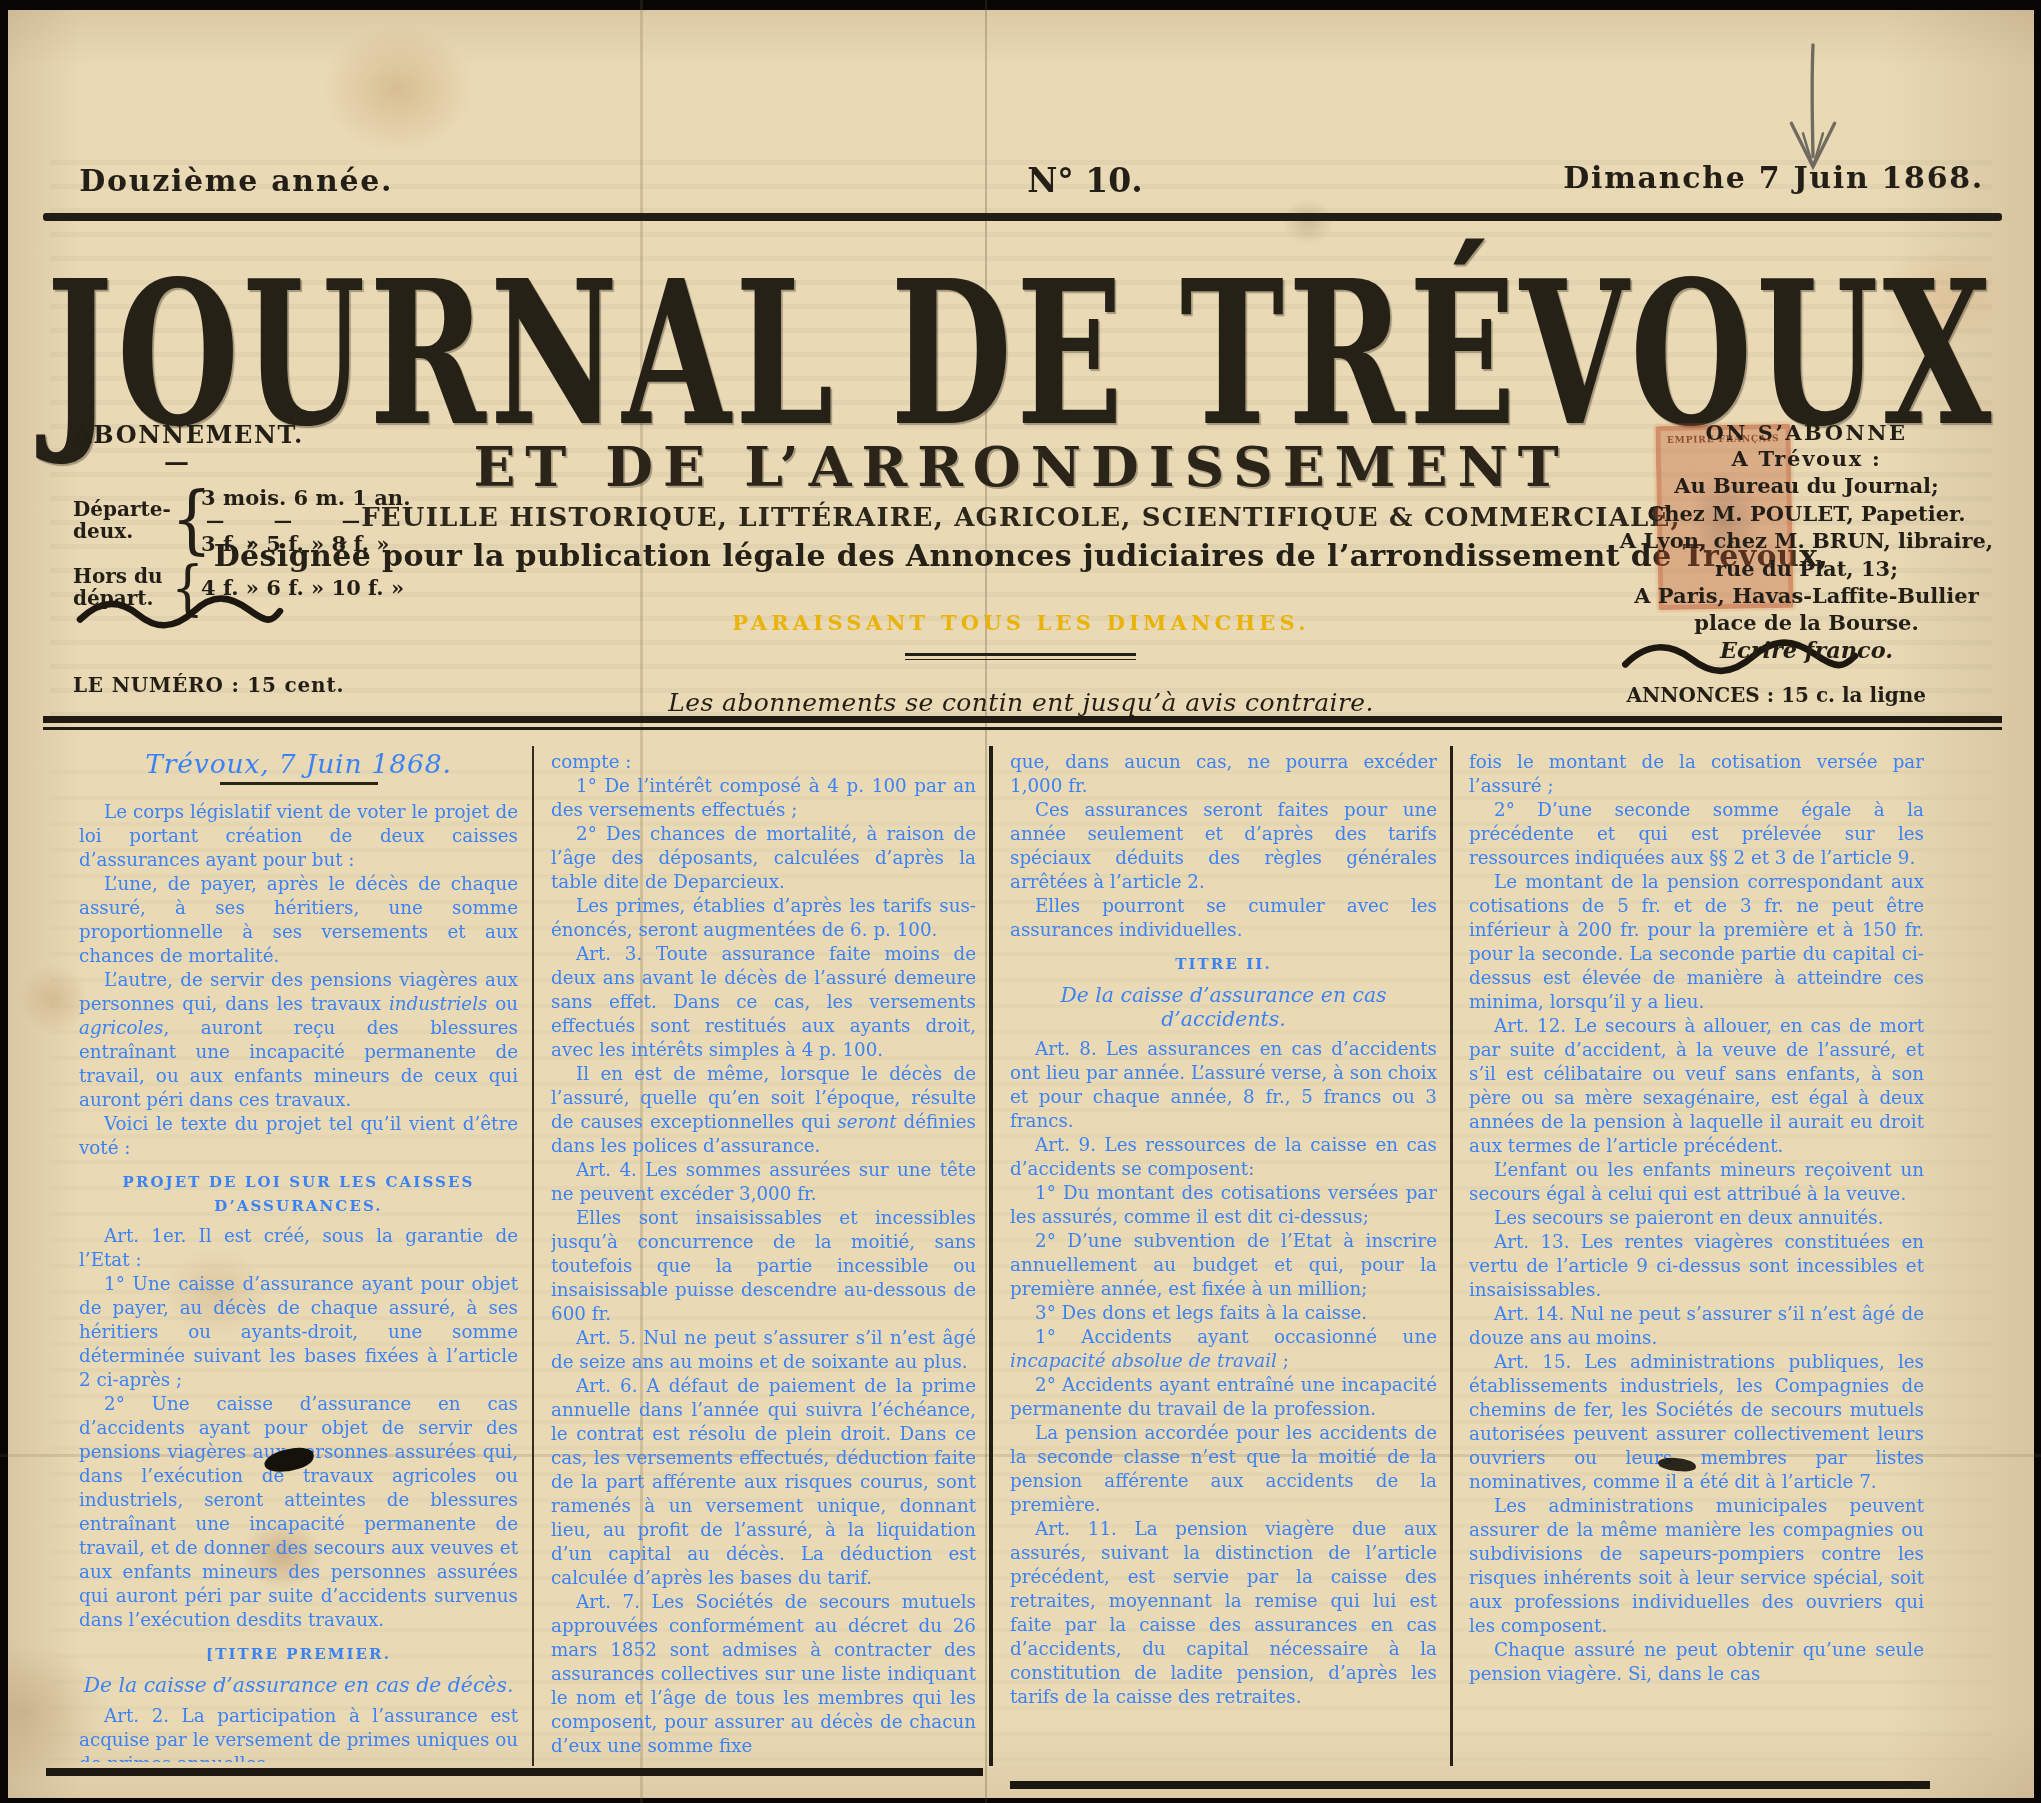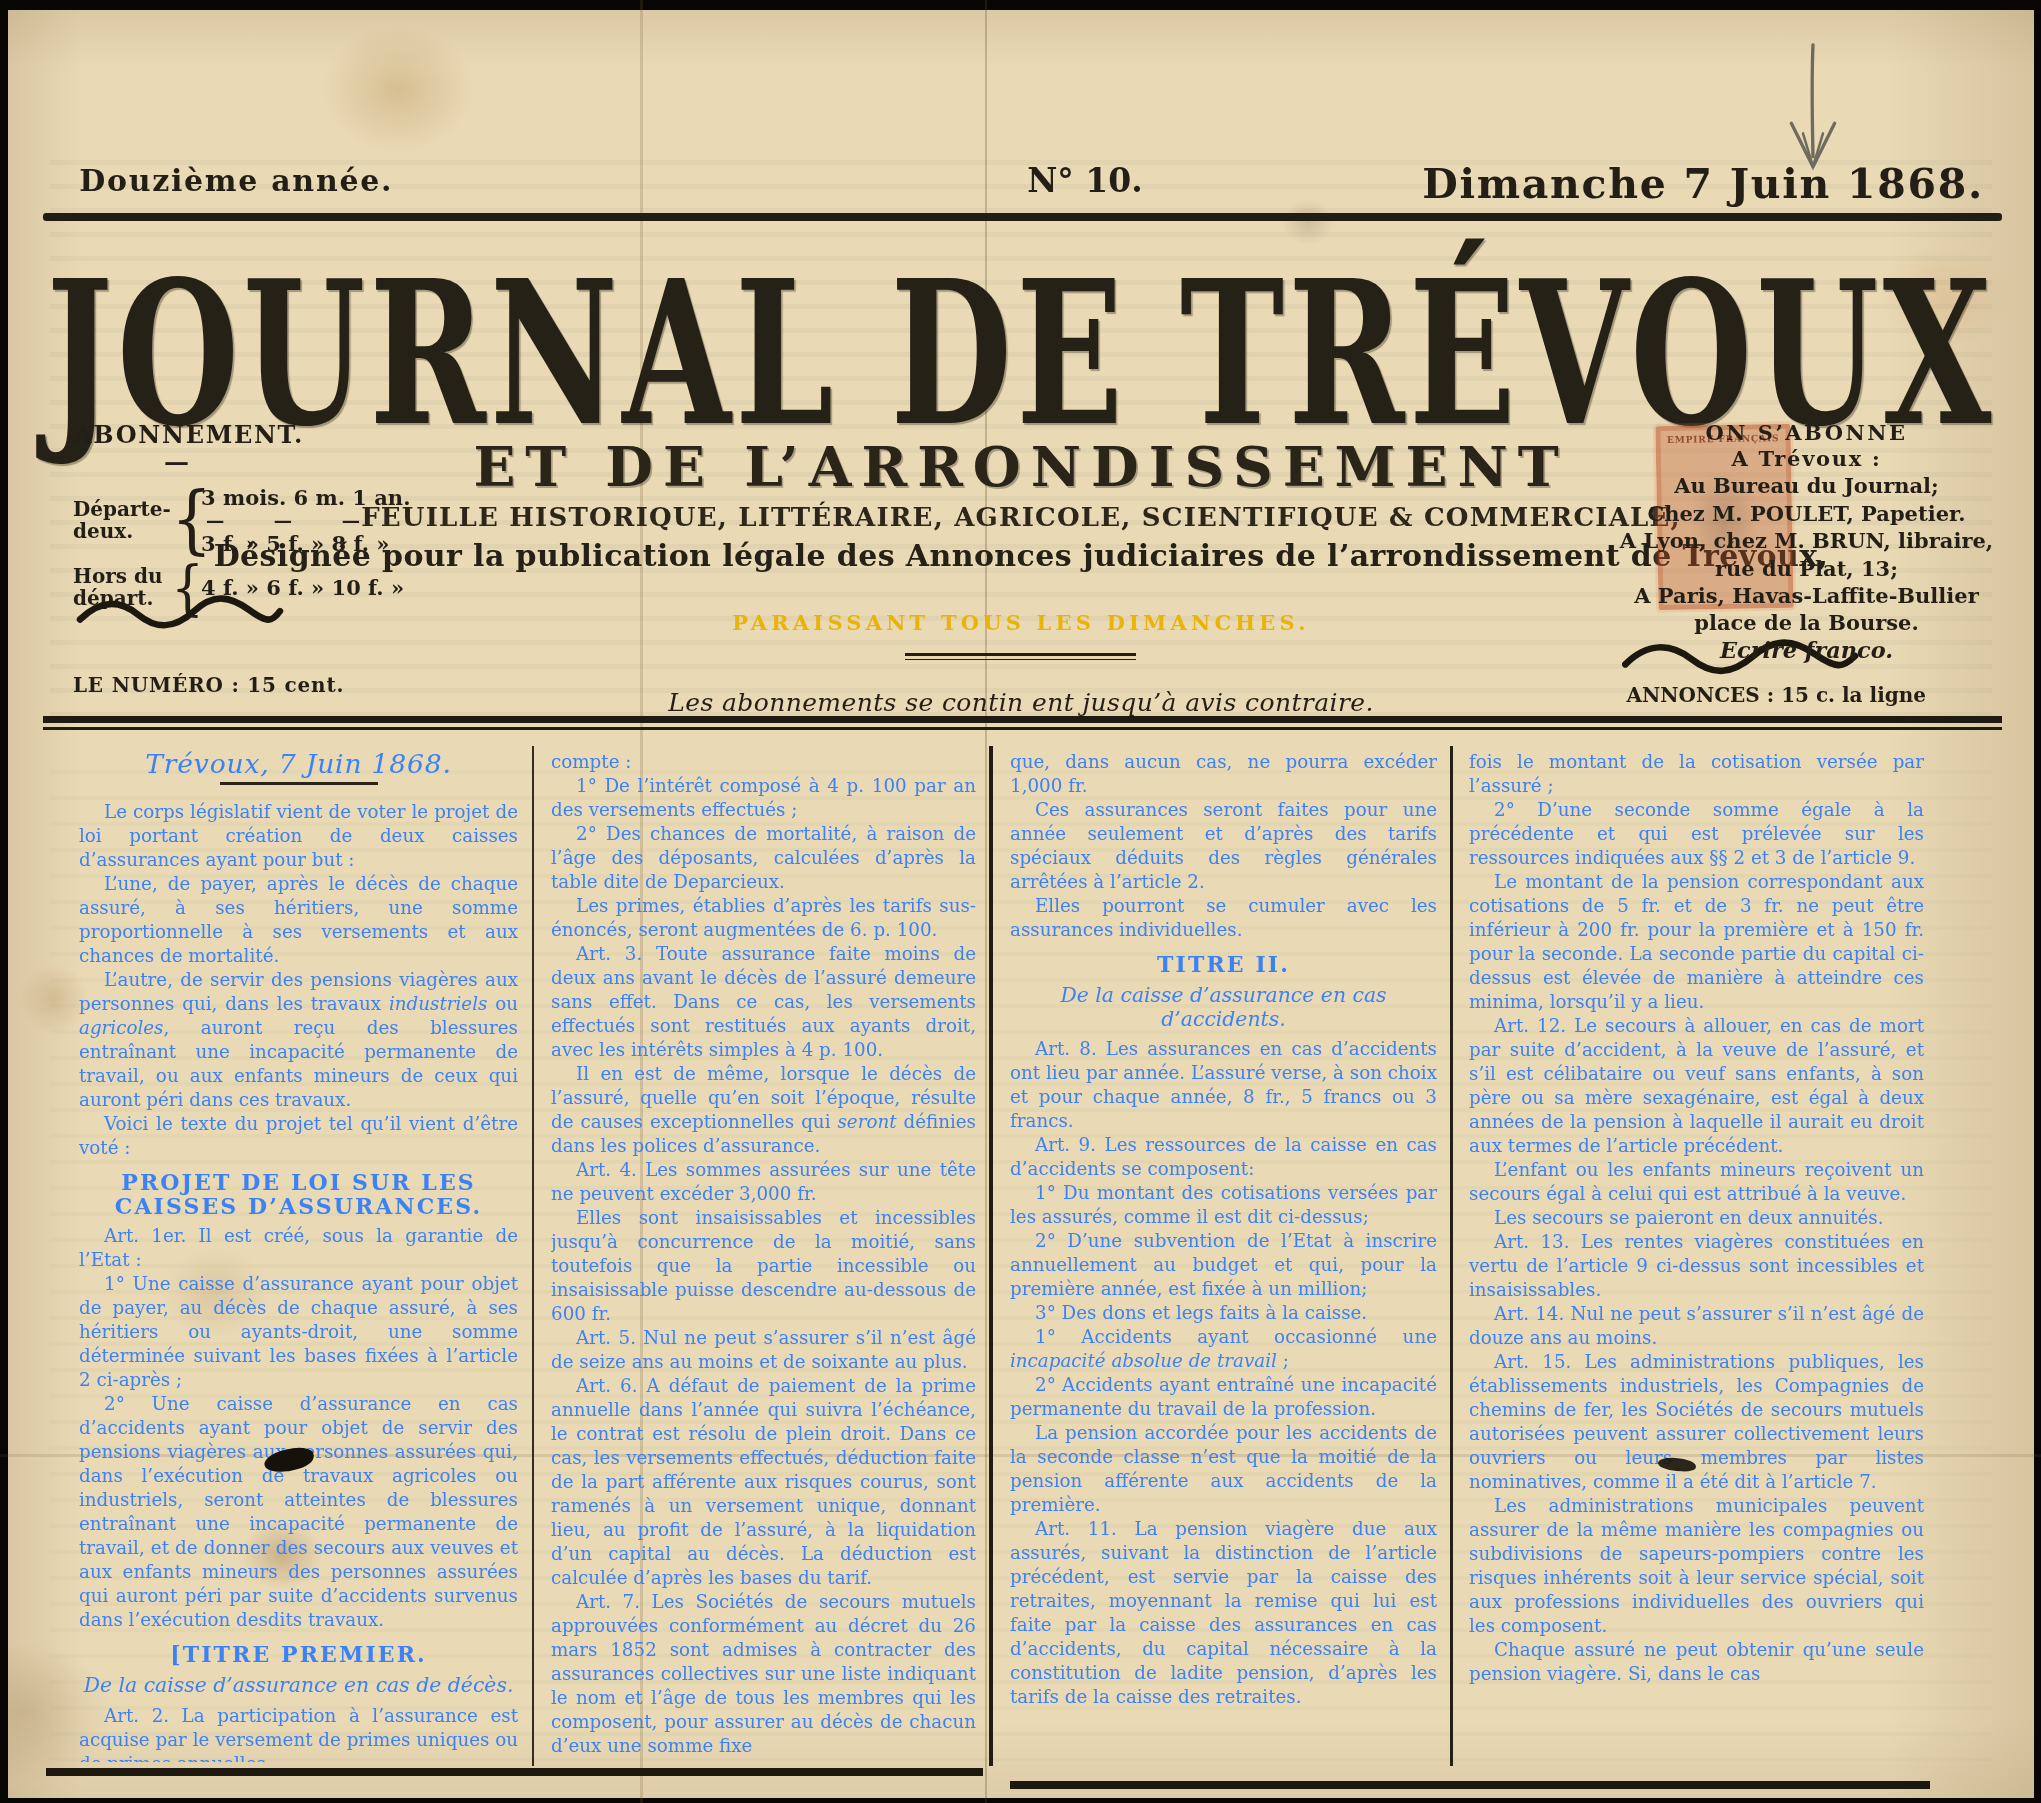--- a/index.html
+++ b/index.html
@@ -22,21 +22,21 @@
   .ghost2{position:absolute;left:50px;right:50px;top:748px;height:1013px;pointer-events:none;
       background:repeating-linear-gradient(180deg, transparent 0 21.6px, rgba(104,114,88,.035) 21.6px 26px);}
   .crease-v1{position:absolute;left:640px;top:0;width:2.5px;height:100%;background:rgba(120,95,60,.22);}
   .crease-v2{position:absolute;left:985px;top:0;width:1.7px;height:100%;background:rgba(95,75,48,.28);}
   .crease-h{position:absolute;left:0;right:0;top:1454px;height:3.3px;background:rgba(110,85,55,.16);}
 
   
   .issueline{position:absolute;top:163px;left:71px;right:33px;height:42px;font-size:30px;}
   .issue-left{position:absolute;left:8.3px;top:0;font-weight:bold;letter-spacing:1.7px;}
   .issue-center{position:absolute;left:881px;width:266px;text-align:center;top:-1.7px;font-weight:bold;font-size:33px;}
-  .issue-right{position:absolute;right:25px;top:-3.3px;font-weight:bold;font-size:41px;letter-spacing:1.7px;}
+  .issue-right{position:absolute;right:25px;top:-3.3px;font-weight:bold;font-size:30px;letter-spacing:1.7px;}
   .toprule{position:absolute;top:213px;left:43px;right:40px;height:7.5px;background:#221d14;border-radius:3.3px;}
 
   .masthead{position:absolute;top:254px;left:0;width:100%;text-align:center;
       font-size:140px;font-weight:bold;letter-spacing:4.2px;white-space:nowrap;line-height:1;
       transform:scale(1.0,1.42);transform-origin:top center;color:#262117;
       text-shadow:1.7px 1.7px 0.8px rgba(35,28,18,.35);}
   .subhead{position:absolute;top:434px;left:0;width:100%;text-align:center;
       font-size:55px;font-weight:bold;letter-spacing:10px;color:#2a2419;
       text-shadow:1.7px 1.7px 0 rgba(35,28,18,.3);}
   .tagline1{position:absolute;top:502px;left:0;width:100%;text-align:center;
@@ -82,21 +82,21 @@
   .bigrule1{position:absolute;top:716px;left:43px;right:40px;height:6.6px;background:#201b12;}
   .bigrule2{position:absolute;top:727px;left:43px;right:40px;height:3.3px;background:#201b12;}
 
   
   .col{position:absolute;top:750px;height:1012px;overflow:hidden;text-align:justify;
        font-size:18.3px;line-height:24px;color:#3b82f6;}
   .col .p{margin:0;text-indent:25px;}
   .col .p0{margin:0;text-indent:0;}
   .col .date{text-align:center;font-style:italic;font-size:26.6px;letter-spacing:0.8px;margin:1.7px 0 6.6px;text-indent:0;}
   .col .rule{width:158px;height:2.5px;background:#2a2418;margin:3.3px auto 15px;}
-  .col .head{text-align:center;font-size:22px;letter-spacing:2.1px;margin:10px 0 6.6px;text-indent:0;font-weight:bold;}
+  .col .head{text-align:center;font-size:15px;letter-spacing:2.1px;margin:10px 0 6.6px;text-indent:0;font-weight:bold;}
   .col .ital{text-align:center;font-style:italic;font-size:20.4px;margin:0 0 6.6px;text-indent:0;}
   .c1{left:79px;width:439px;}
   .c2{left:551px;width:425px;}
   .c3{left:1010px;width:427px;}
   .c4{left:1469px;width:455px;}
   .vr1{position:absolute;left:532px;top:746px;height:1020px;width:1.7px;background:#332c1f;}
   .vr2{position:absolute;left:989px;top:746px;height:1020px;width:4.2px;background:#221d12;}
   .vr3{position:absolute;left:1450px;top:746px;height:1020px;width:3.3px;background:#262014;}
   .botrule1{position:absolute;left:46px;top:1768px;width:937px;height:8.3px;background:#1d180f;}
   .botrule2{position:absolute;left:1010px;top:1781px;width:920px;height:7.5px;background:#1d180f;}

